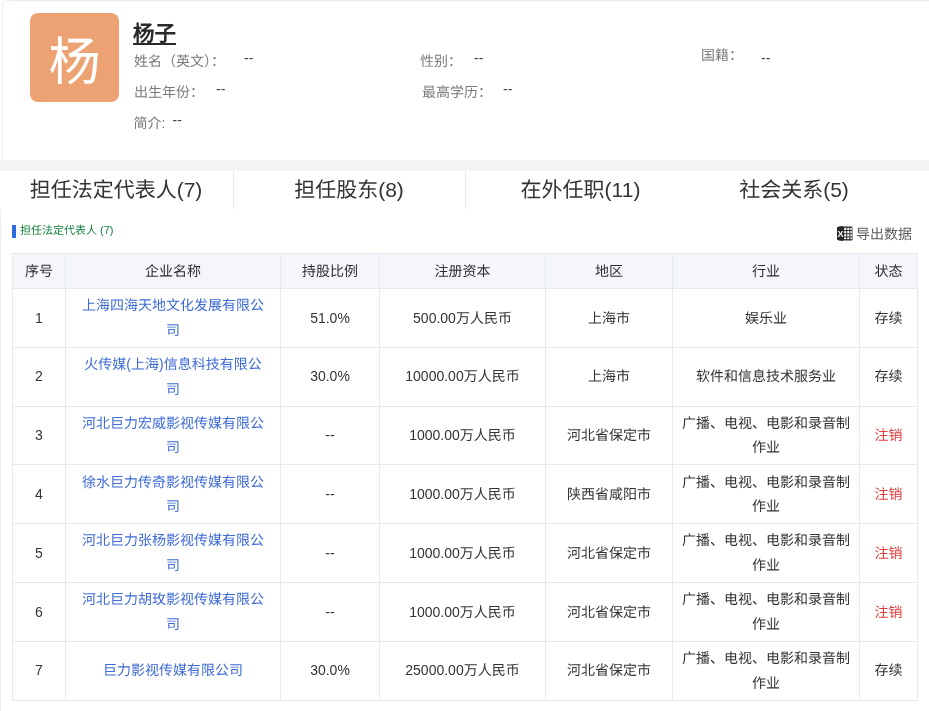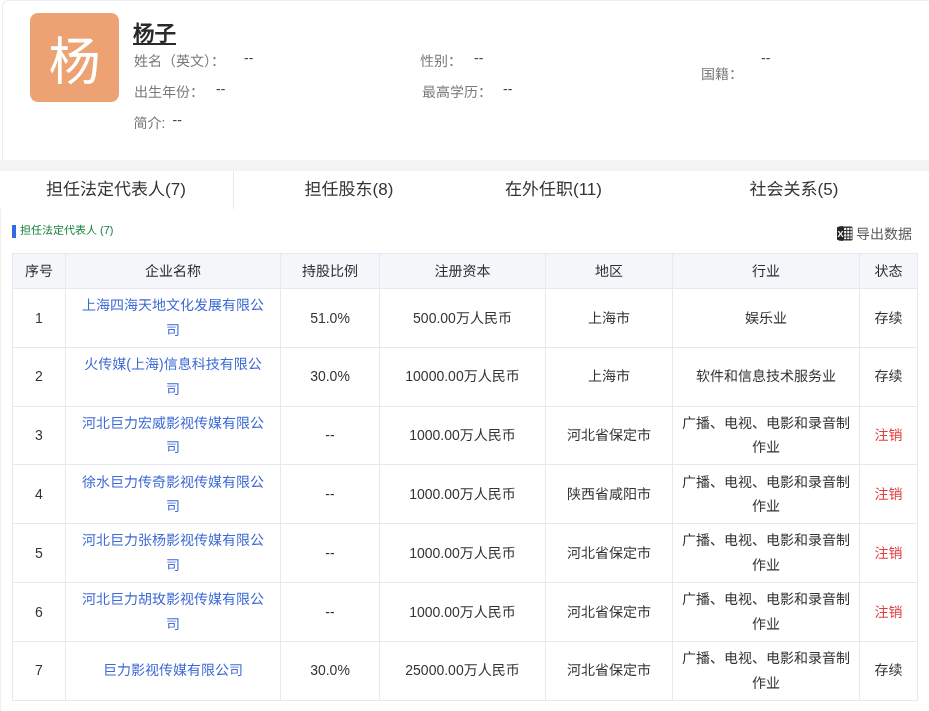--- a/index.html
+++ b/index.html
@@ -22,21 +22,21 @@
     color:#fff;font-size:52px;text-align:center;line-height:98px;
   }
   .pname{
     position:absolute;left:133px;top:15.8px;
     font-size:21.5px;font-weight:bold;color:#2a2a2a;text-decoration:underline;
   }
   .lab{position:absolute;font-size:14px;color:#7a7a7a;}
   .val{position:absolute;font-size:14px;color:#444;}
   .greyband{position:absolute;left:0;top:160px;width:929px;height:11px;background:#f3f3f3;}
   .tabs{position:absolute;left:0;top:171px;width:929px;height:38px;background:#fff;border-bottom:1px solid #ededed;}
-  .tab{position:absolute;top:0;height:38px;line-height:38px;text-align:center;font-size:17px;color:#333;background:#fff;}
+  .tab{position:absolute;top:0;height:38px;line-height:38px;text-align:center;font-size:21px;color:#333;background:#fff;}
   .tabsep{position:absolute;top:0;width:1px;height:38px;background:#e8e8e8;}
   .lowcard{position:absolute;left:0;top:209px;width:929px;height:502px;background:#fff;border-left:1px solid #efefef;border-right:1px solid #efefef;}
   .secbar{position:absolute;left:12px;top:225px;width:4px;height:13px;background:#2e6ae1;}
   .sectitle{position:absolute;left:20px;top:221px;font-size:11px;color:#15803d;}
   .export{position:absolute;right:17px;top:222.5px;font-size:14px;color:#5c5c5c;}
   .export svg{vertical-align:-2.5px;margin-right:3px;}
   table.dt{
     position:absolute;left:12px;top:253px;
     border-collapse:collapse;table-layout:fixed;
     width:905px;
@@ -59,39 +59,39 @@
 </head>
 <body>
   <div class="topcard"></div>
   <div class="avatar">杨</div>
   <div class="pname">杨子</div>
 
   <div class="lab" style="left:134px;top:49.5px;">姓名（英文）：</div>
   <div class="val" style="left:244px;top:49.5px;">--</div>
   <div class="lab" style="left:420px;top:49.5px;">性别：</div>
   <div class="val" style="left:474px;top:49.5px;">--</div>
-  <div class="lab" style="left:701px;top:63px;">国籍：</div>
+  <div class="lab" style="left:701px;top:44px;">国籍：</div>
   <div class="val" style="left:761px;top:49.5px;">--</div>
 
   <div class="lab" style="left:134px;top:80.5px;">出生年份：</div>
   <div class="val" style="left:216px;top:80.5px;">--</div>
   <div class="lab" style="left:422px;top:80.5px;">最高学历：</div>
   <div class="val" style="left:503px;top:80.5px;">--</div>
 
   <div class="lab" style="left:133.5px;top:112px;">简介:</div>
   <div class="val" style="left:172.5px;top:112px;">--</div>
 
   <div class="greyband"></div>
 
   <div class="tabs">
     <div class="tab" style="left:0;width:232px;">担任法定代表人(7)</div>
     <div class="tabsep" style="left:233px;"></div>
     <div class="tab" style="left:234px;width:230px;">担任股东(8)</div>
     <div class="tabsep" style="left:465px;"></div>
-    <div class="tab" style="left:439px;width:229px;">在外任职(11)</div>
+    <div class="tab" style="left:466px;width:229px;">在外任职(11)</div>
     <div class="tabsep" style="left:696px;"></div>
     <div class="tab" style="left:678px;width:232px;">社会关系(5)</div>
   </div>
 
   <div class="lowcard"></div>
   <div class="secbar"></div>
   <div class="sectitle">担任法定代表人 (7)</div>
   <div class="export">
     <svg width="16" height="15" viewBox="0 0 15 14">
       <rect x="1" y="0.5" width="13.5" height="13" fill="#262626" rx="1.2"></rect>

